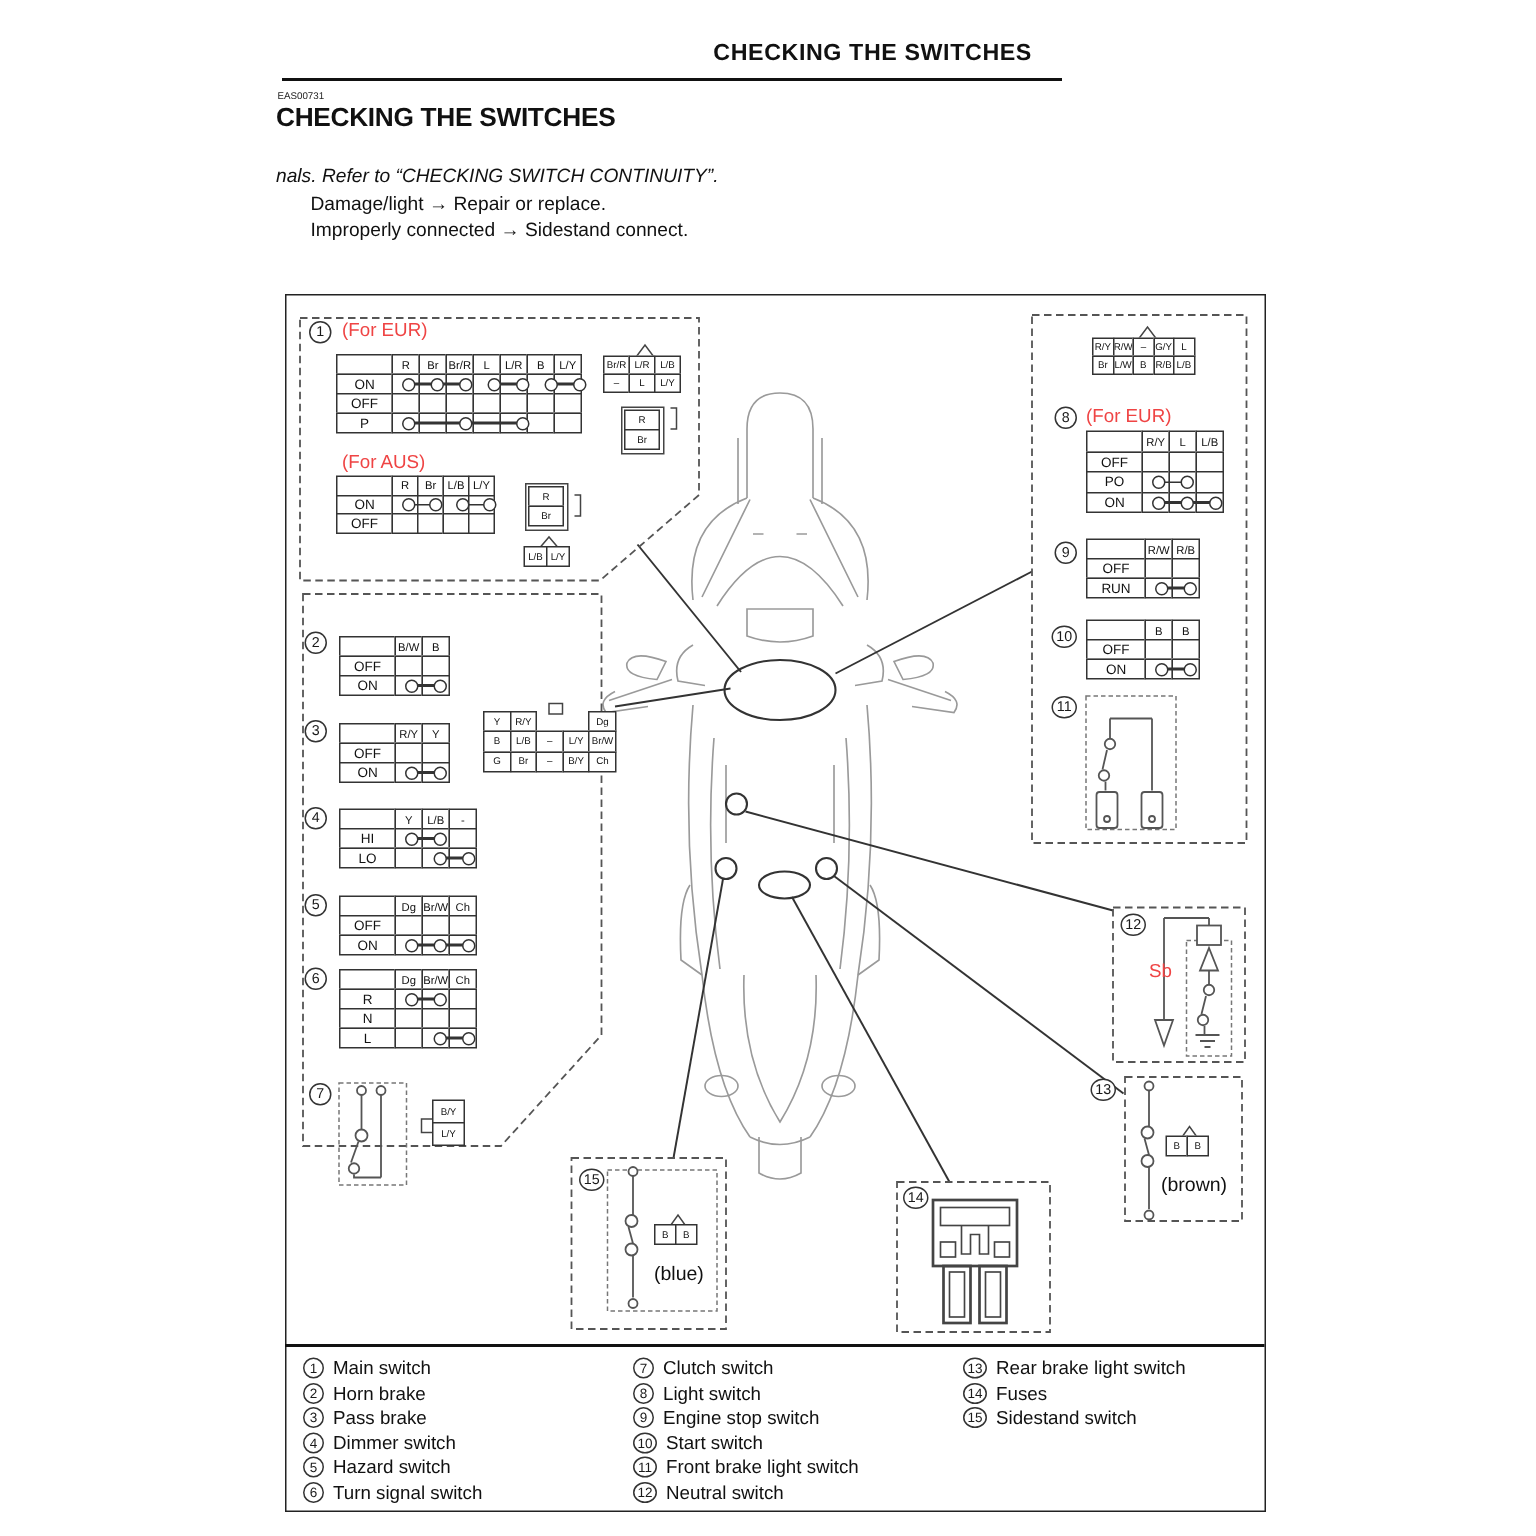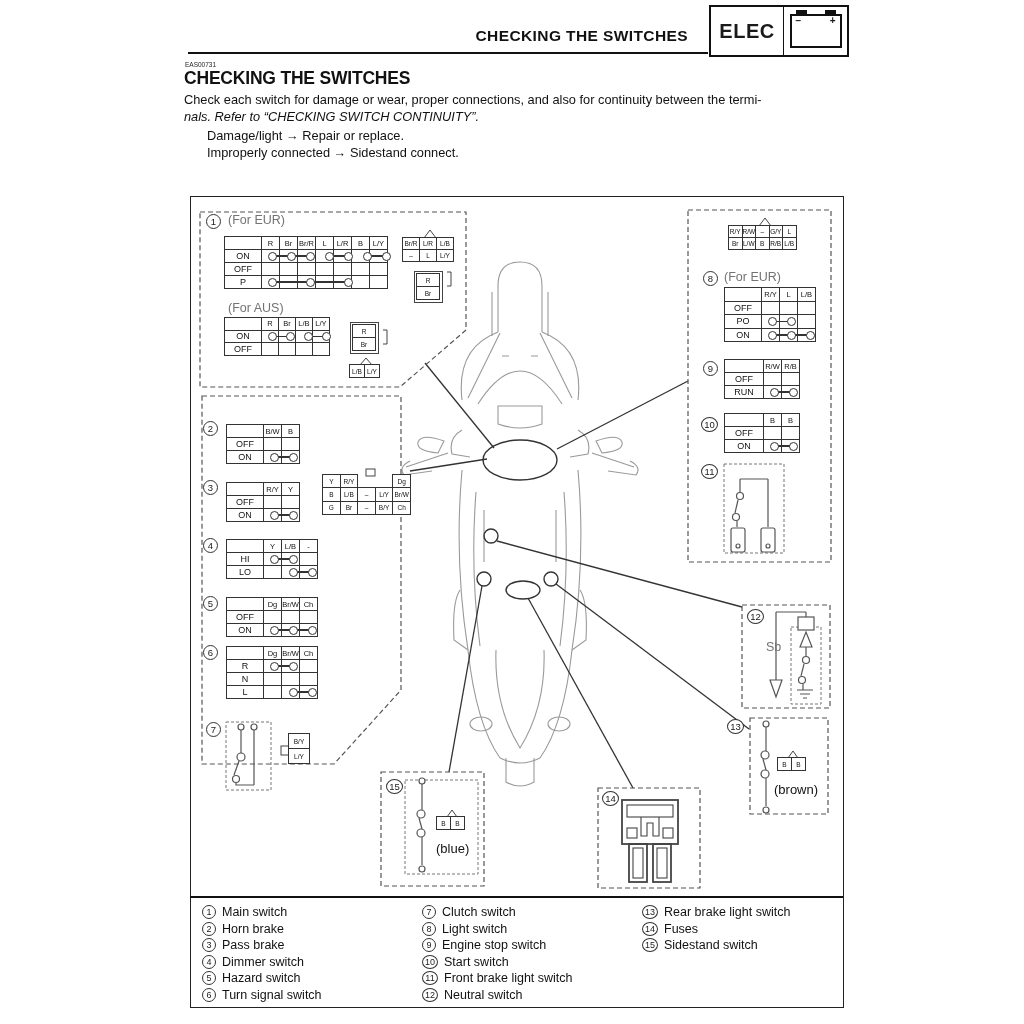--- a/index.html
+++ b/index.html
@@ -21,21 +21,21 @@
   .code{font-size:6.5px;color:#222;}
   .h1{font-weight:bold;font-size:17.5px;letter-spacing:-.2px;color:#111;}
   .body-line{font-size:12.8px;color:#111;}
   .step{font-size:12.8px;color:#111;}
   
   .frame{border:1.6px solid #222;}
   
   .cnum{border:1.1px solid #333;border-radius:50%;background:#fff;display:flex;align-items:center;
         justify-content:center;font-size:9.5px;height:15px;width:15px;box-sizing:border-box;z-index:4;}
   .cnum.w2{width:17px;}
-  .lbl{font-size:12.5px;color:#737373;z-index:4;}
+  .lbl{font-size:12.5px;color:#ef4444;z-index:4;}
   .small-lbl{font-size:13px;color:#111;z-index:4;}
   
   .ctbl{z-index:3;}
   .ctr{display:flex;position:relative;margin-top:-1px;}
   .ctc{border:1px solid #333;margin-left:-1px;background:#fff;box-sizing:border-box;
        display:flex;align-items:center;justify-content:center;font-size:7.5px;color:#111;
        white-space:nowrap;overflow:hidden;}
   .ctc.lab{font-size:9px;}
   .ctc.con{font-size:6.5px;}
   .ctc.gap{border-color:transparent;background:transparent;}
@@ -186,35 +186,23 @@
       <polygon points="759,226 771,226 765,218"></polygon>
       <polygon points="788,758 798,758 793,751"></polygon>
       <polygon points="447,817 457,817 452,810"></polygon>
       <rect x="281" y="746" width="8" height="9"></rect>
       <path fill="none" d="M447,272 H451 V286 H447 M383,330 H387 V344 H383"></path>
     </g>
   </svg>
 
   <div class="abs doc-title" style="left:388px;top:27px;width:300px;">CHECKING THE SWITCHES</div>
   <div class="abs rule" style="left:188px;top:52px;width:520px;height:2px;"></div>
-  <div class="abs elec-box" style="left:709px;top:5px;width:136px;height:48px;">
-    <div class="elec-label">ELEC</div>
-    <div class="bat-cell">
-      <div class="battery">
-        <div class="bat-tab" style="left:4px;"></div>
-        <div class="bat-tab" style="right:4px;"></div>
-        <div class="bat-sign" style="left:4px;">−</div>
-        <div class="bat-sign" style="right:4px;">+</div>
-      </div>
-    </div>
-  </div>
 
   <div class="abs code" style="left:185px;top:61px;">EAS00731</div>
   <div class="abs h1" style="left:184px;top:68px;">CHECKING THE SWITCHES</div>
-  <div class="abs body-line" style="left:184px;top:92px;width:672px;">Check each switch for damage or wear, proper connections, and also for continuity between the termi-</div>
   <div class="abs body-line" style="left:184px;top:109px;width:672px;font-style:italic;">nals. Refer to “CHECKING SWITCH CONTINUITY”.</div>
   <div class="abs step" style="left:207px;top:128px;">Damage/light → Repair or replace.</div>
   <div class="abs step" style="left:207px;top:145px;">Improperly connected → Sidestand connect.</div>
 
   <div class="abs frame" style="left:190px;top:196px;width:652px;height:810px;"></div>
   <div class="abs rule" style="left:190px;top:896px;width:653px;height:1.6px;"></div>
 
   <div class="abs cnum" style="left:206px;top:214px;">1</div>
   <div class="abs cnum" style="left:203px;top:421px;">2</div>
   <div class="abs cnum" style="left:203px;top:480px;">3</div>

